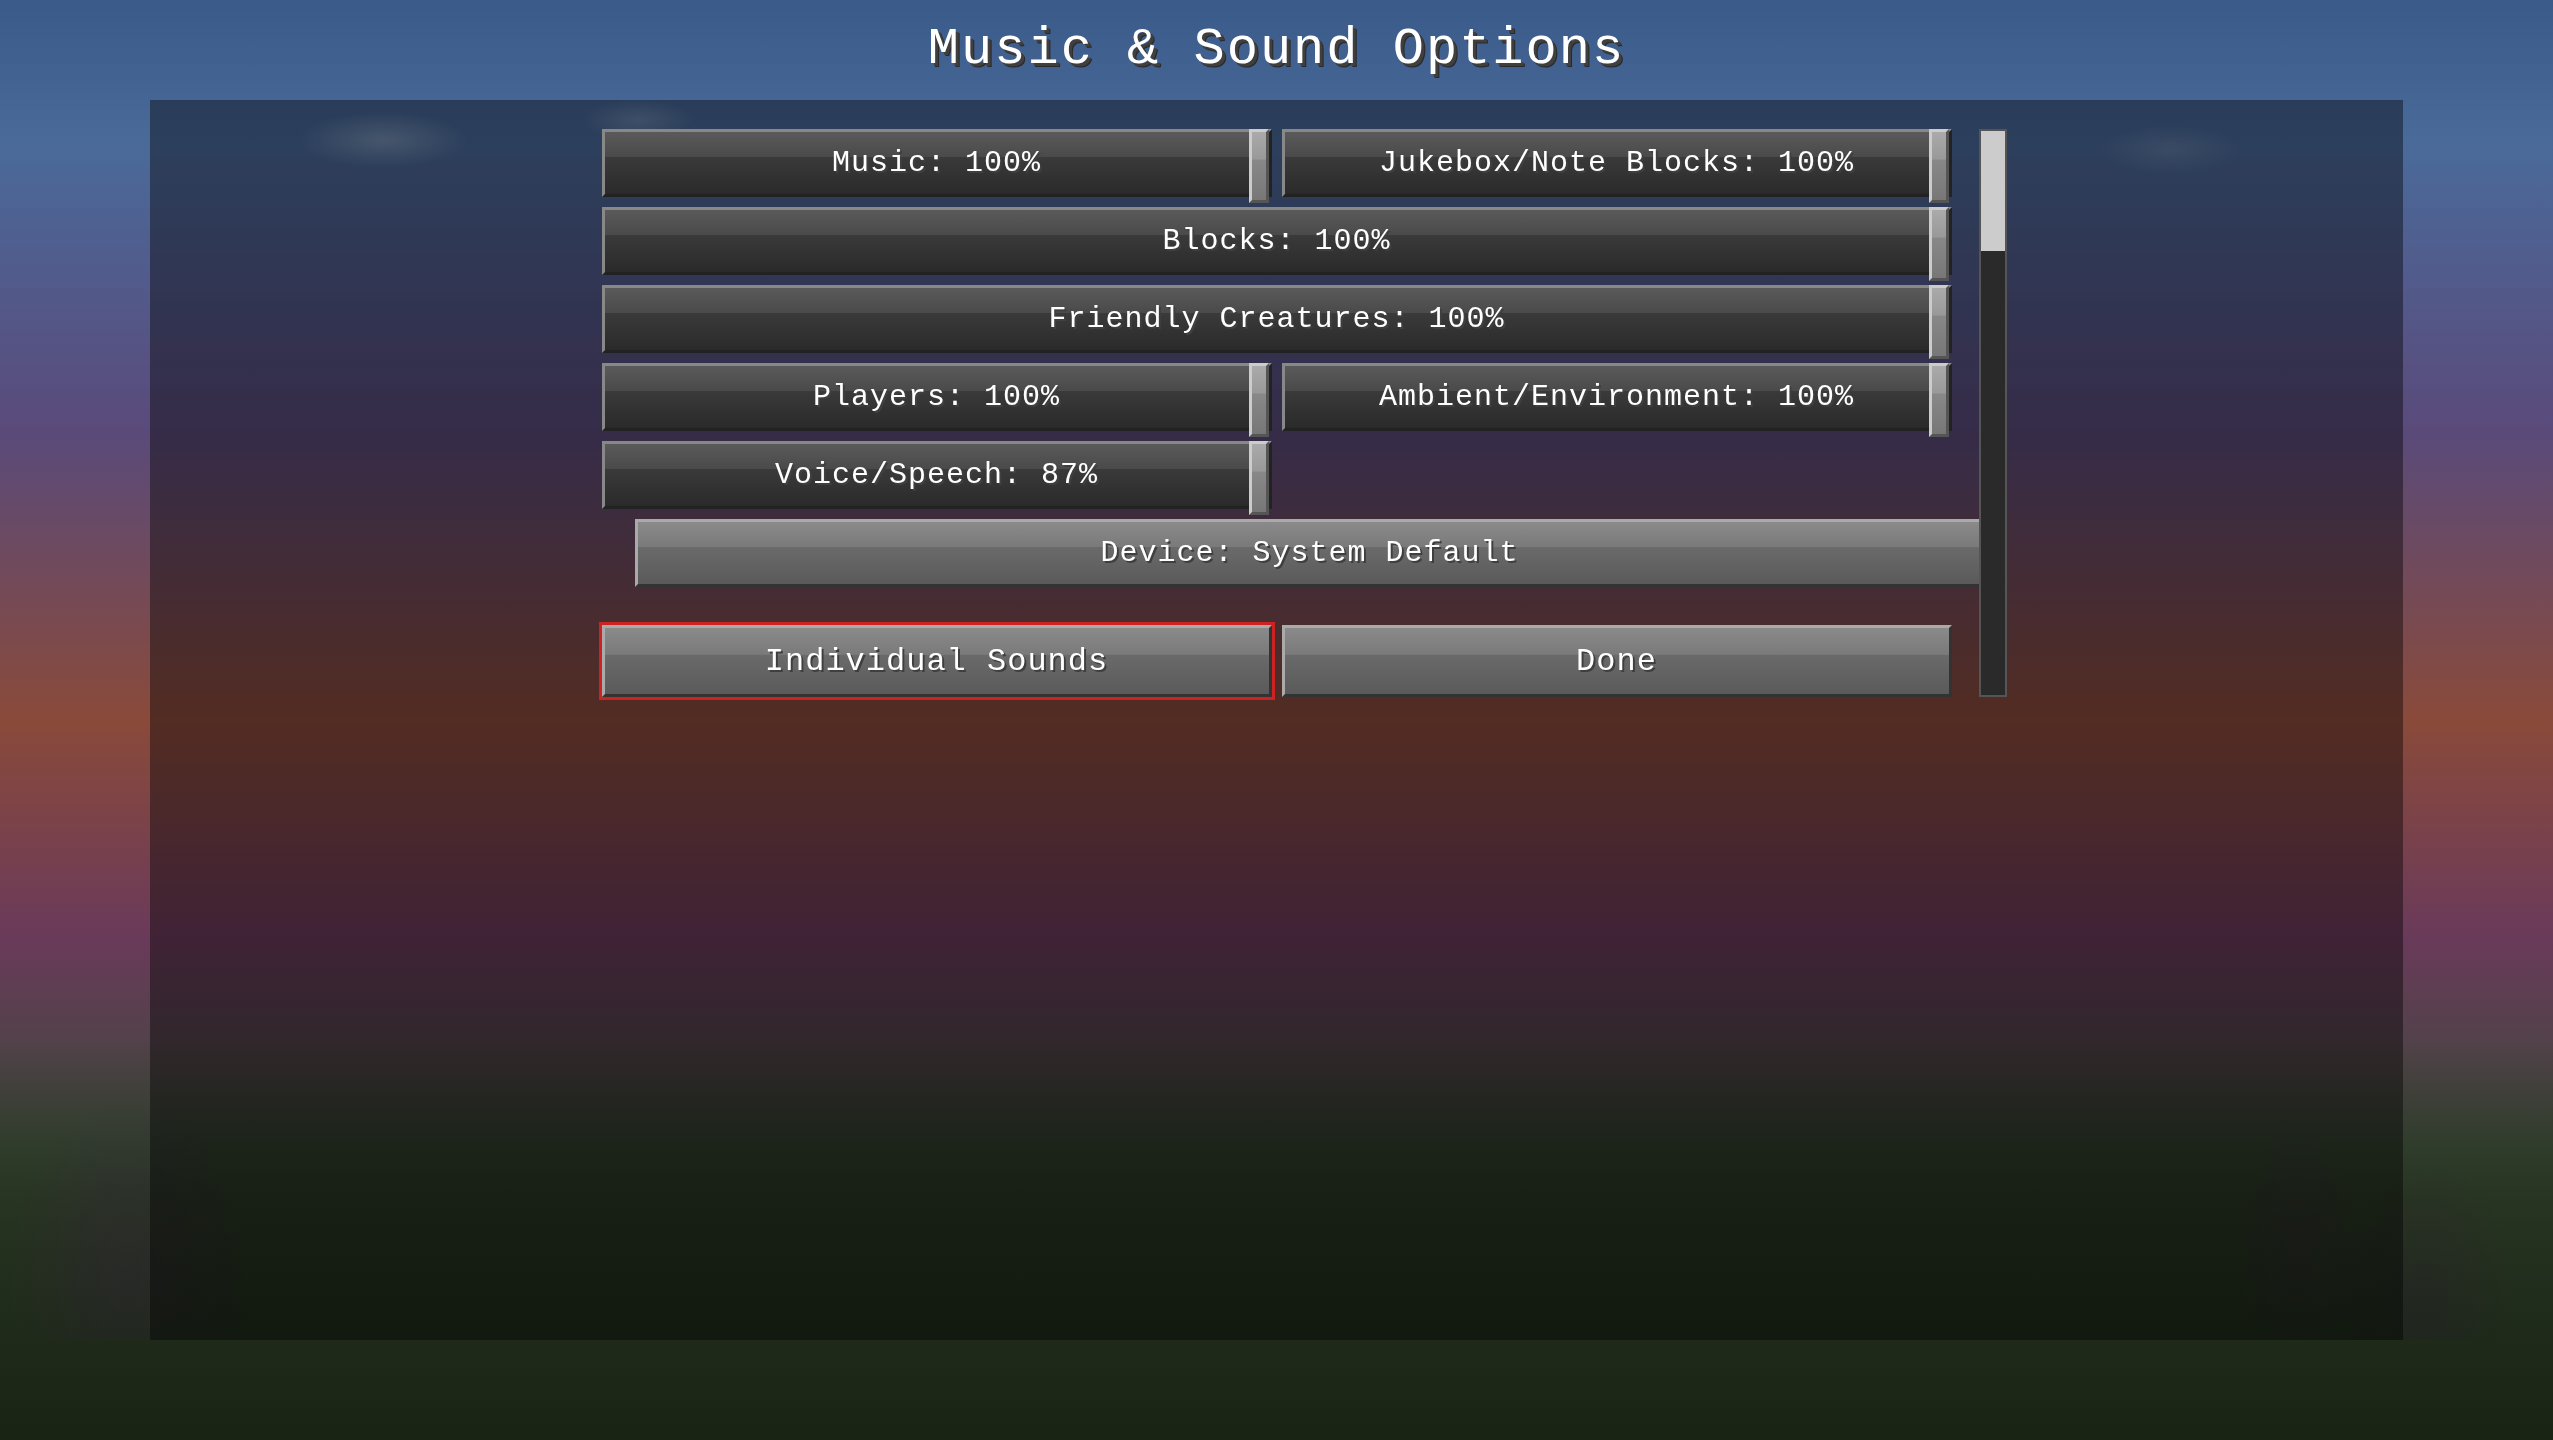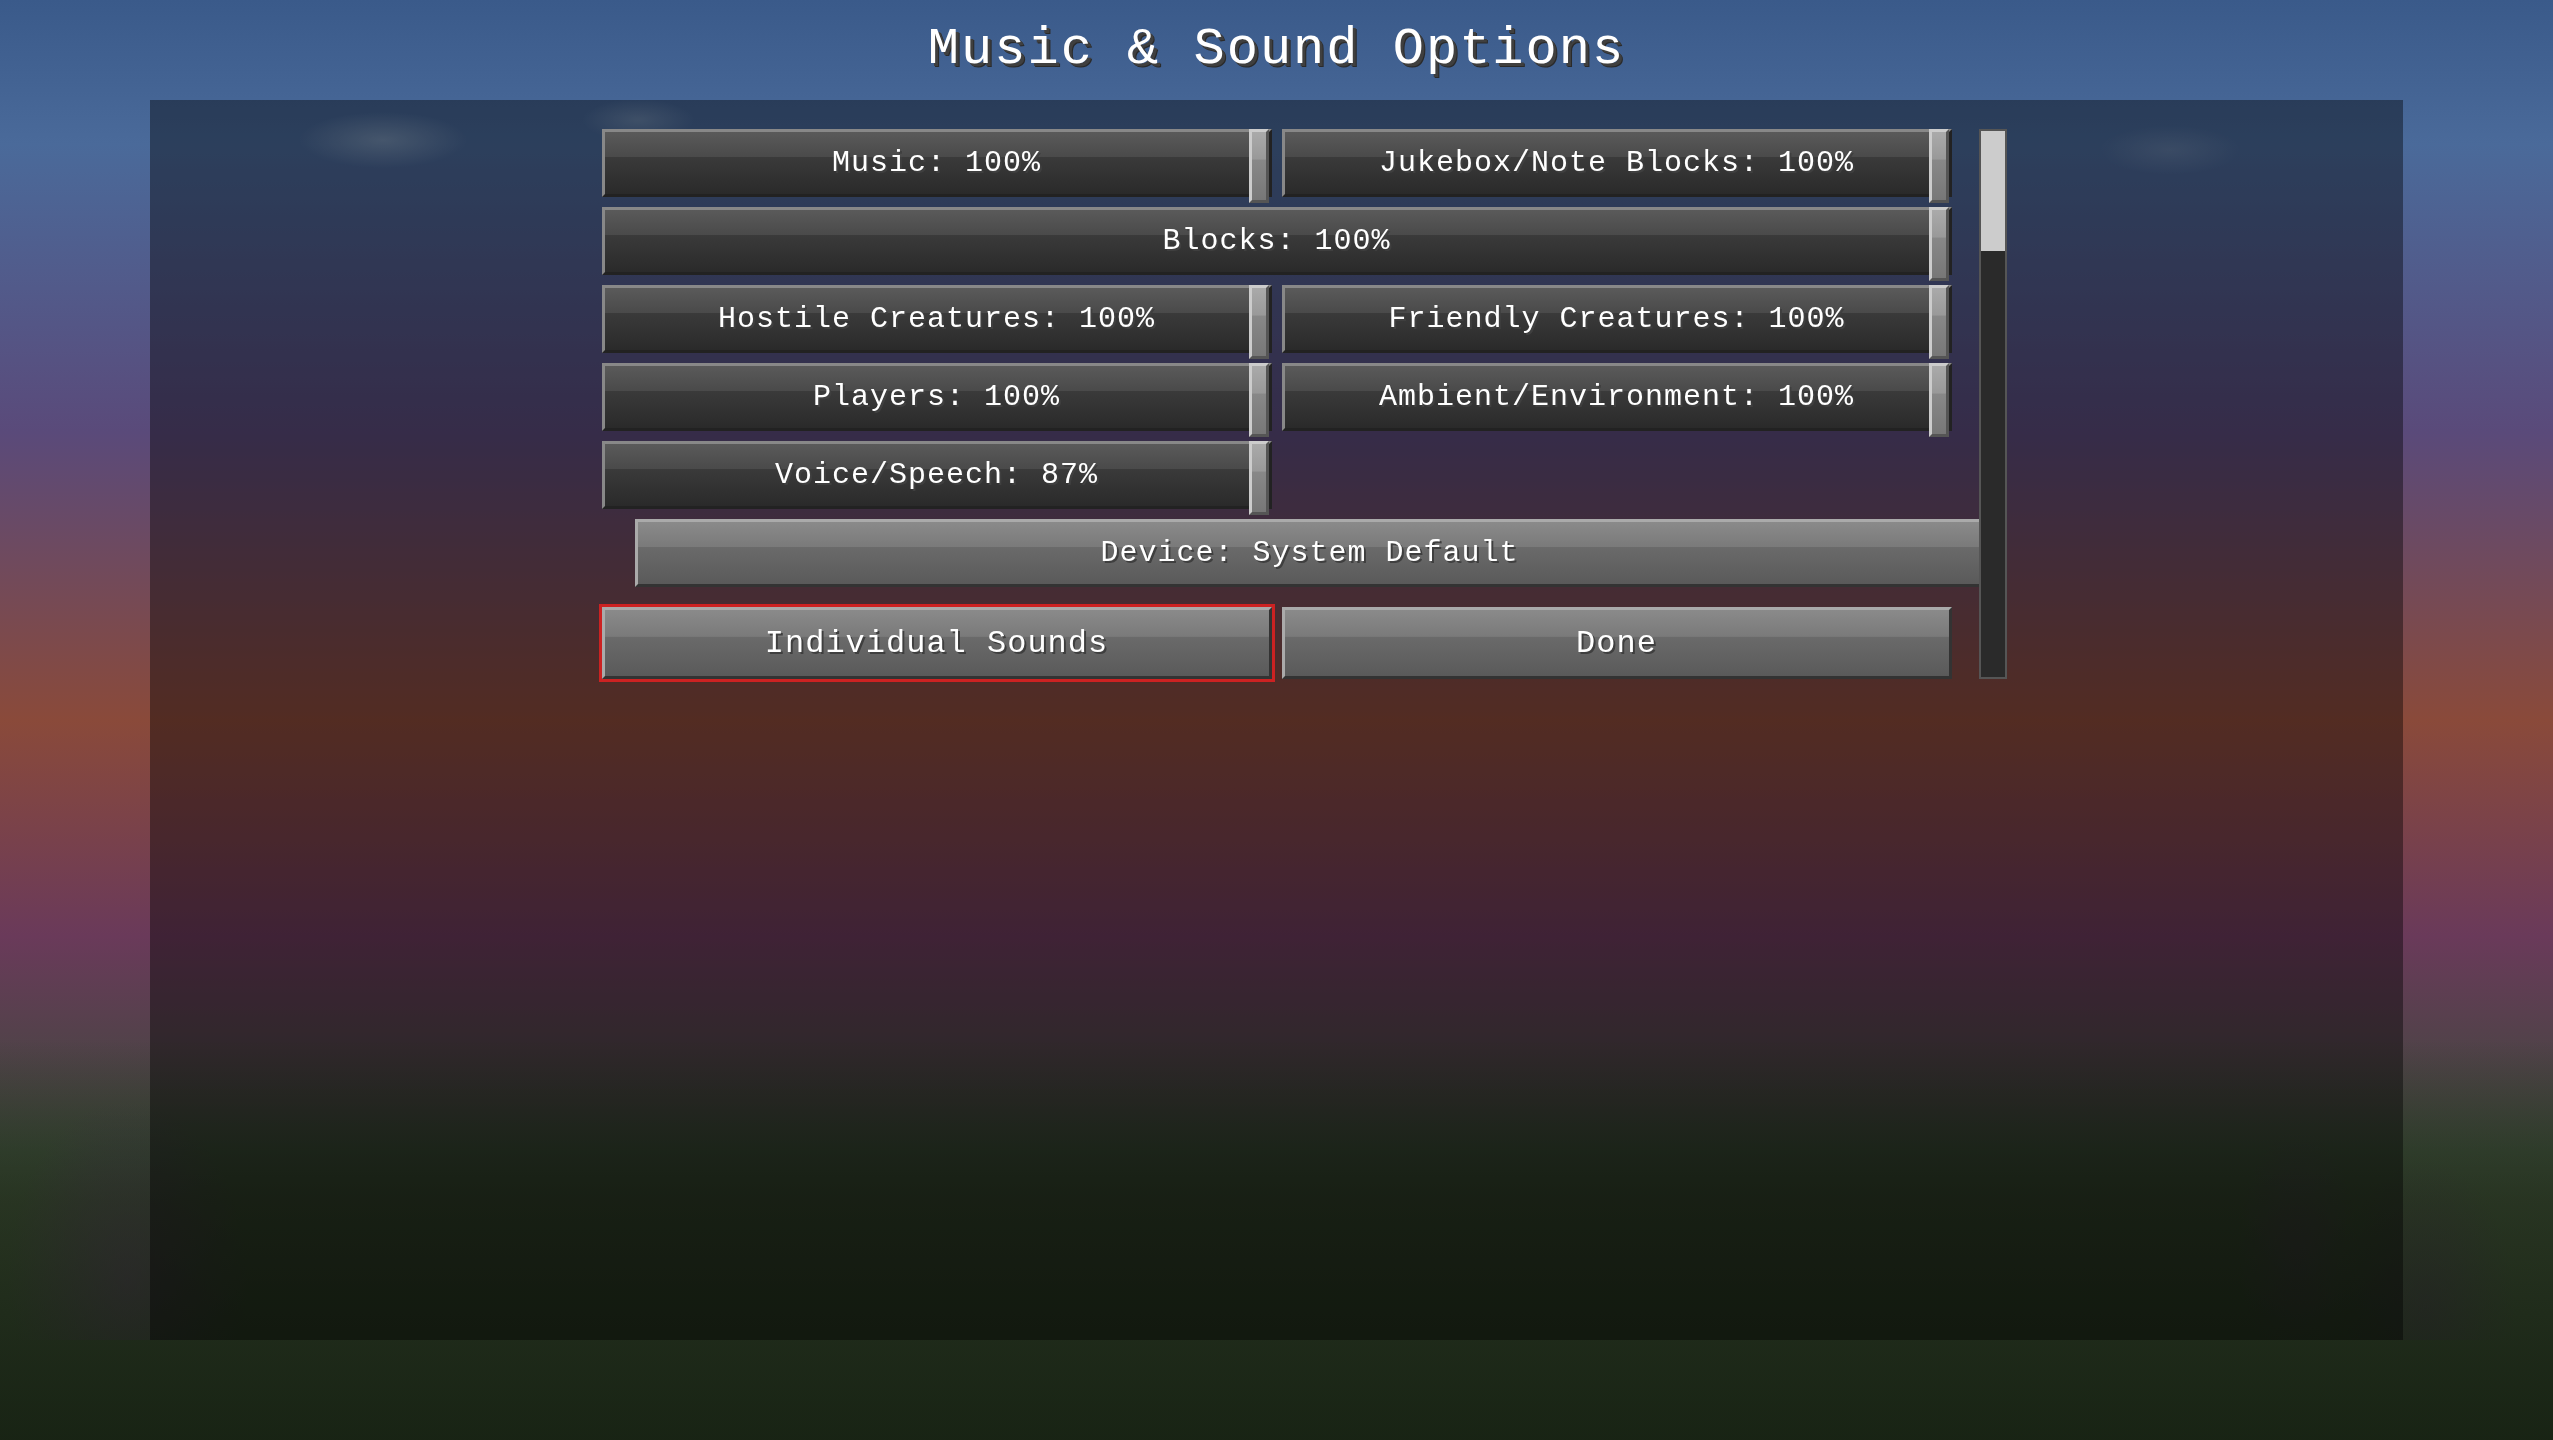--- a/index.html
+++ b/index.html
@@ -201,21 +201,21 @@
       color: #ffffff;
       text-shadow: 2px 2px 0px #3f3f3f;
       letter-spacing: 1px;
     }
 
     
     .bottom-buttons {
       display: flex;
       gap: 10px;
       width: 100%;
-      margin-top: 10px;
+      margin-top: 28px;
       border-radius: 8px;
     }
 
     .action-btn {
       flex: 1;
       height: 72px;
       background: linear-gradient(180deg, #8a8a8a 0%, #7a7a7a 40%, #6a6a6a 41%, #5a5a5a 100%);
       border-top: 3px solid #aaa;
       border-left: 3px solid #aaa;
       border-right: 3px solid #333;
@@ -285,24 +285,20 @@
 
     <div class="row-two-col">
       <div class="slider-btn">
         <span class="label">Blocks: 100%</span>
         <div class="slider-handle" style="right: 0; left: auto;"></div>
       </div>
     </div>
 
     <div class="row-two-col">
       <div class="slider-btn">
-        <span class="label">Hostile Creatures: 100%</span>
-        <div class="slider-handle" style="right: 0; left: auto;"></div>
-      </div>
-      <div class="slider-btn">
         <span class="label">Friendly Creatures: 100%</span>
         <div class="slider-handle" style="right: 0; left: auto;"></div>
       </div>
     </div>
 
     <div class="row-two-col">
       <div class="slider-btn">
         <span class="label">Players: 100%</span>
         <div class="slider-handle" style="right: 0; left: auto;"></div>
       </div>

